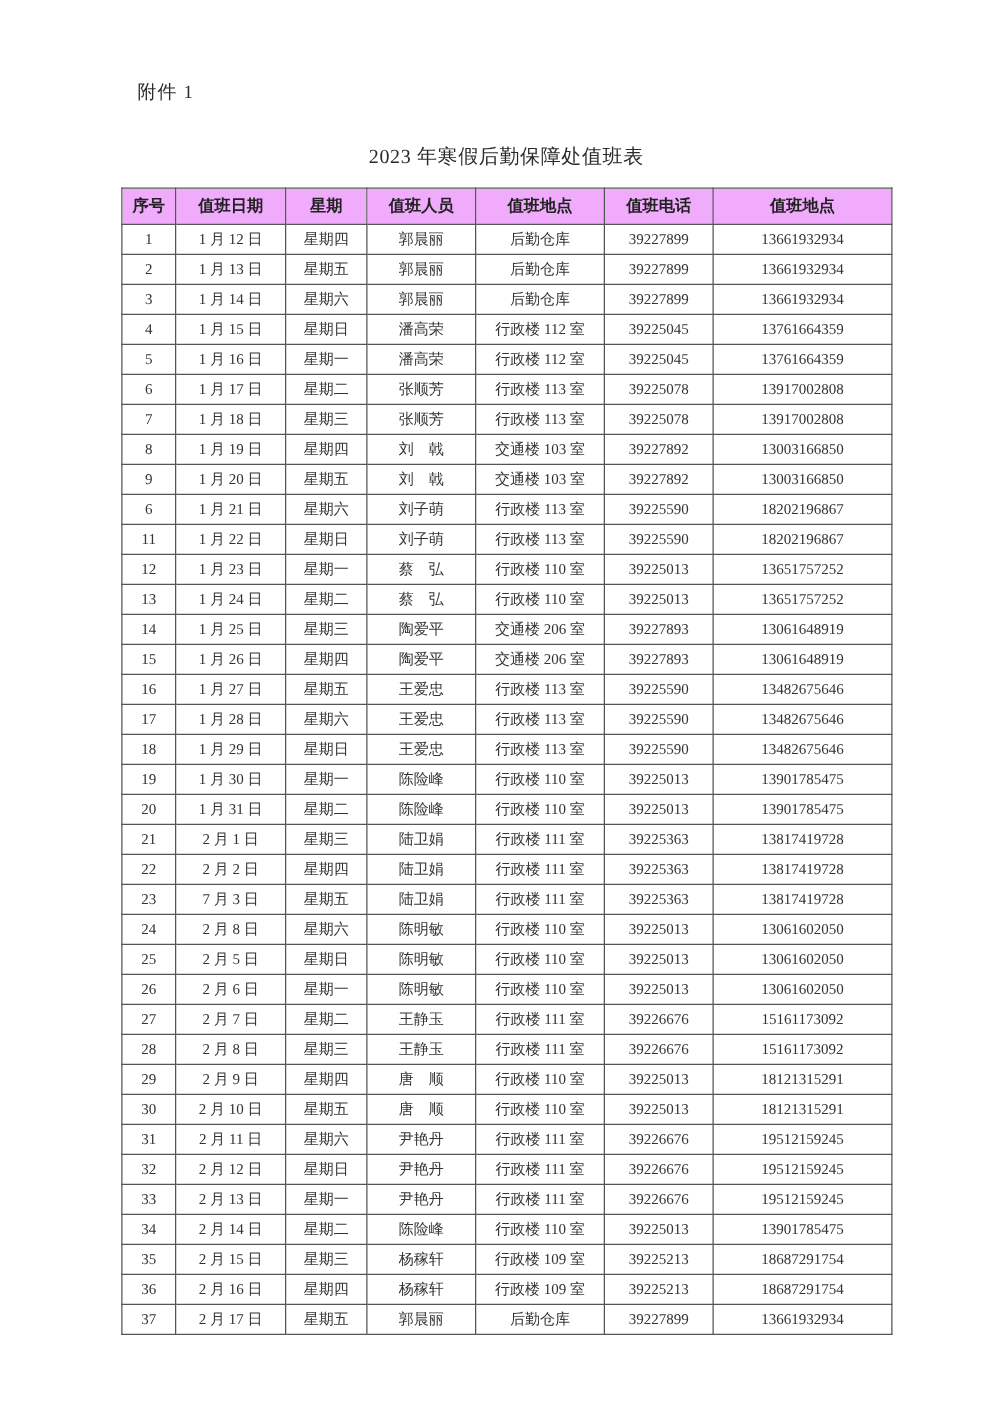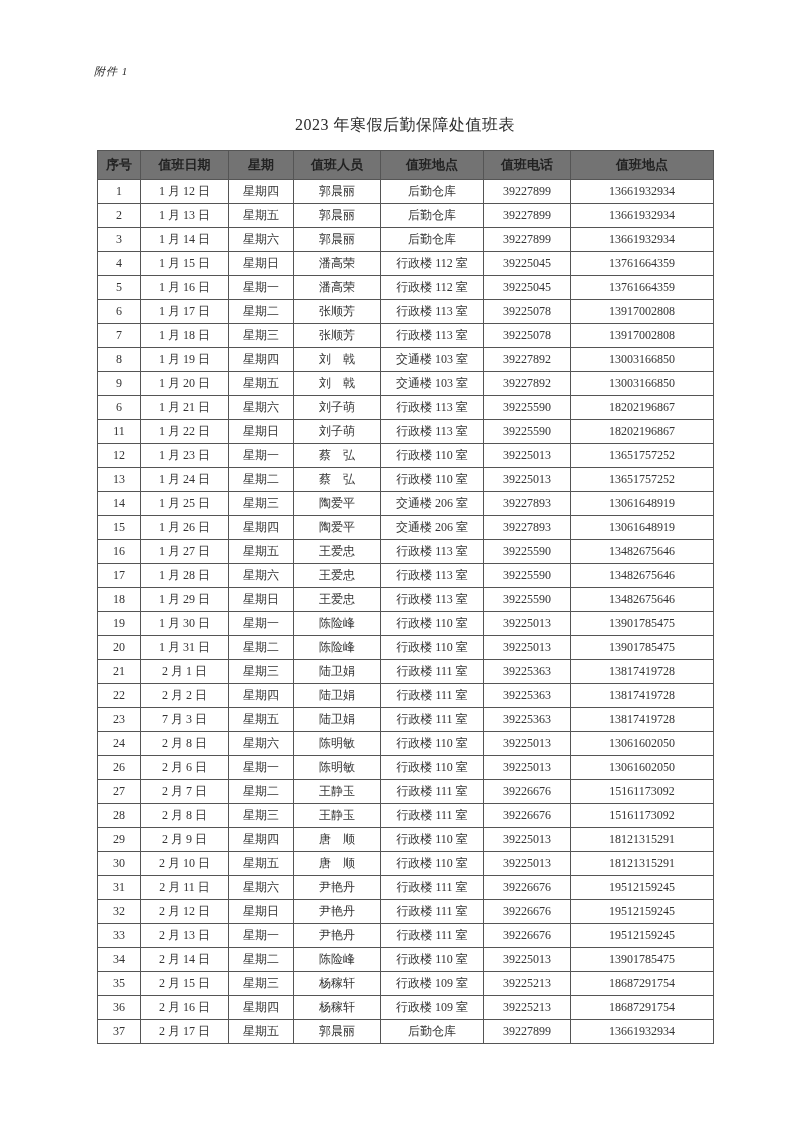--- a/index.html
+++ b/index.html
@@ -7,25 +7,24 @@
     width: 799px;
     height: 1131px;
     position: relative;
     background: #ffffff;
     font-family: "Liberation Serif", "DejaVu Serif", serif;
     color: #2b2b2b;
     overflow: hidden;
   }
   .attachment-label {
     position: absolute;
-    left: 94px;
+    left: 110px;
     top: 64px;
-    font-size: 11px;
+    font-size: 15px;
     letter-spacing: 1px;
-    font-style: italic;
   }
   .doc-title {
     position: absolute;
     left: 0;
     top: 115px;
     width: 810px;
     text-align: center;
     font-size: 16px;
     letter-spacing: 0.5px;
   }
@@ -45,21 +44,21 @@
     white-space: nowrap;
     overflow: hidden;
     font-size: 12px;
     color: #333333;
     height: 23px;
   }
   .duty-table th {
     font-weight: bold;
     font-size: 13px;
     color: #222222;
-    background: #737373;
+    background: #f0abfc;
     height: 28px;
   }
 </style>
 </head>
 <body>
 
 <div class="page">
   <div class="attachment-label">附件 1</div>
 
   <div class="doc-title">2023 年寒假后勤保障处值班表</div>
@@ -296,20 +295,29 @@
         <tr>
           <td>24</td>
           <td>2 月 8 日</td>
           <td>星期六</td>
           <td>陈明敏</td>
           <td>行政楼 110 室</td>
           <td>39225013</td>
           <td>13061602050</td>
         </tr>
         <tr>
+          <td>25</td>
+          <td>2 月 5 日</td>
+          <td>星期日</td>
+          <td>陈明敏</td>
+          <td>行政楼 110 室</td>
+          <td>39225013</td>
+          <td>13061602050</td>
+        </tr>
+        <tr>
           <td>26</td>
           <td>2 月 6 日</td>
           <td>星期一</td>
           <td>陈明敏</td>
           <td>行政楼 110 室</td>
           <td>39225013</td>
           <td>13061602050</td>
         </tr>
         <tr>
           <td>27</td>

